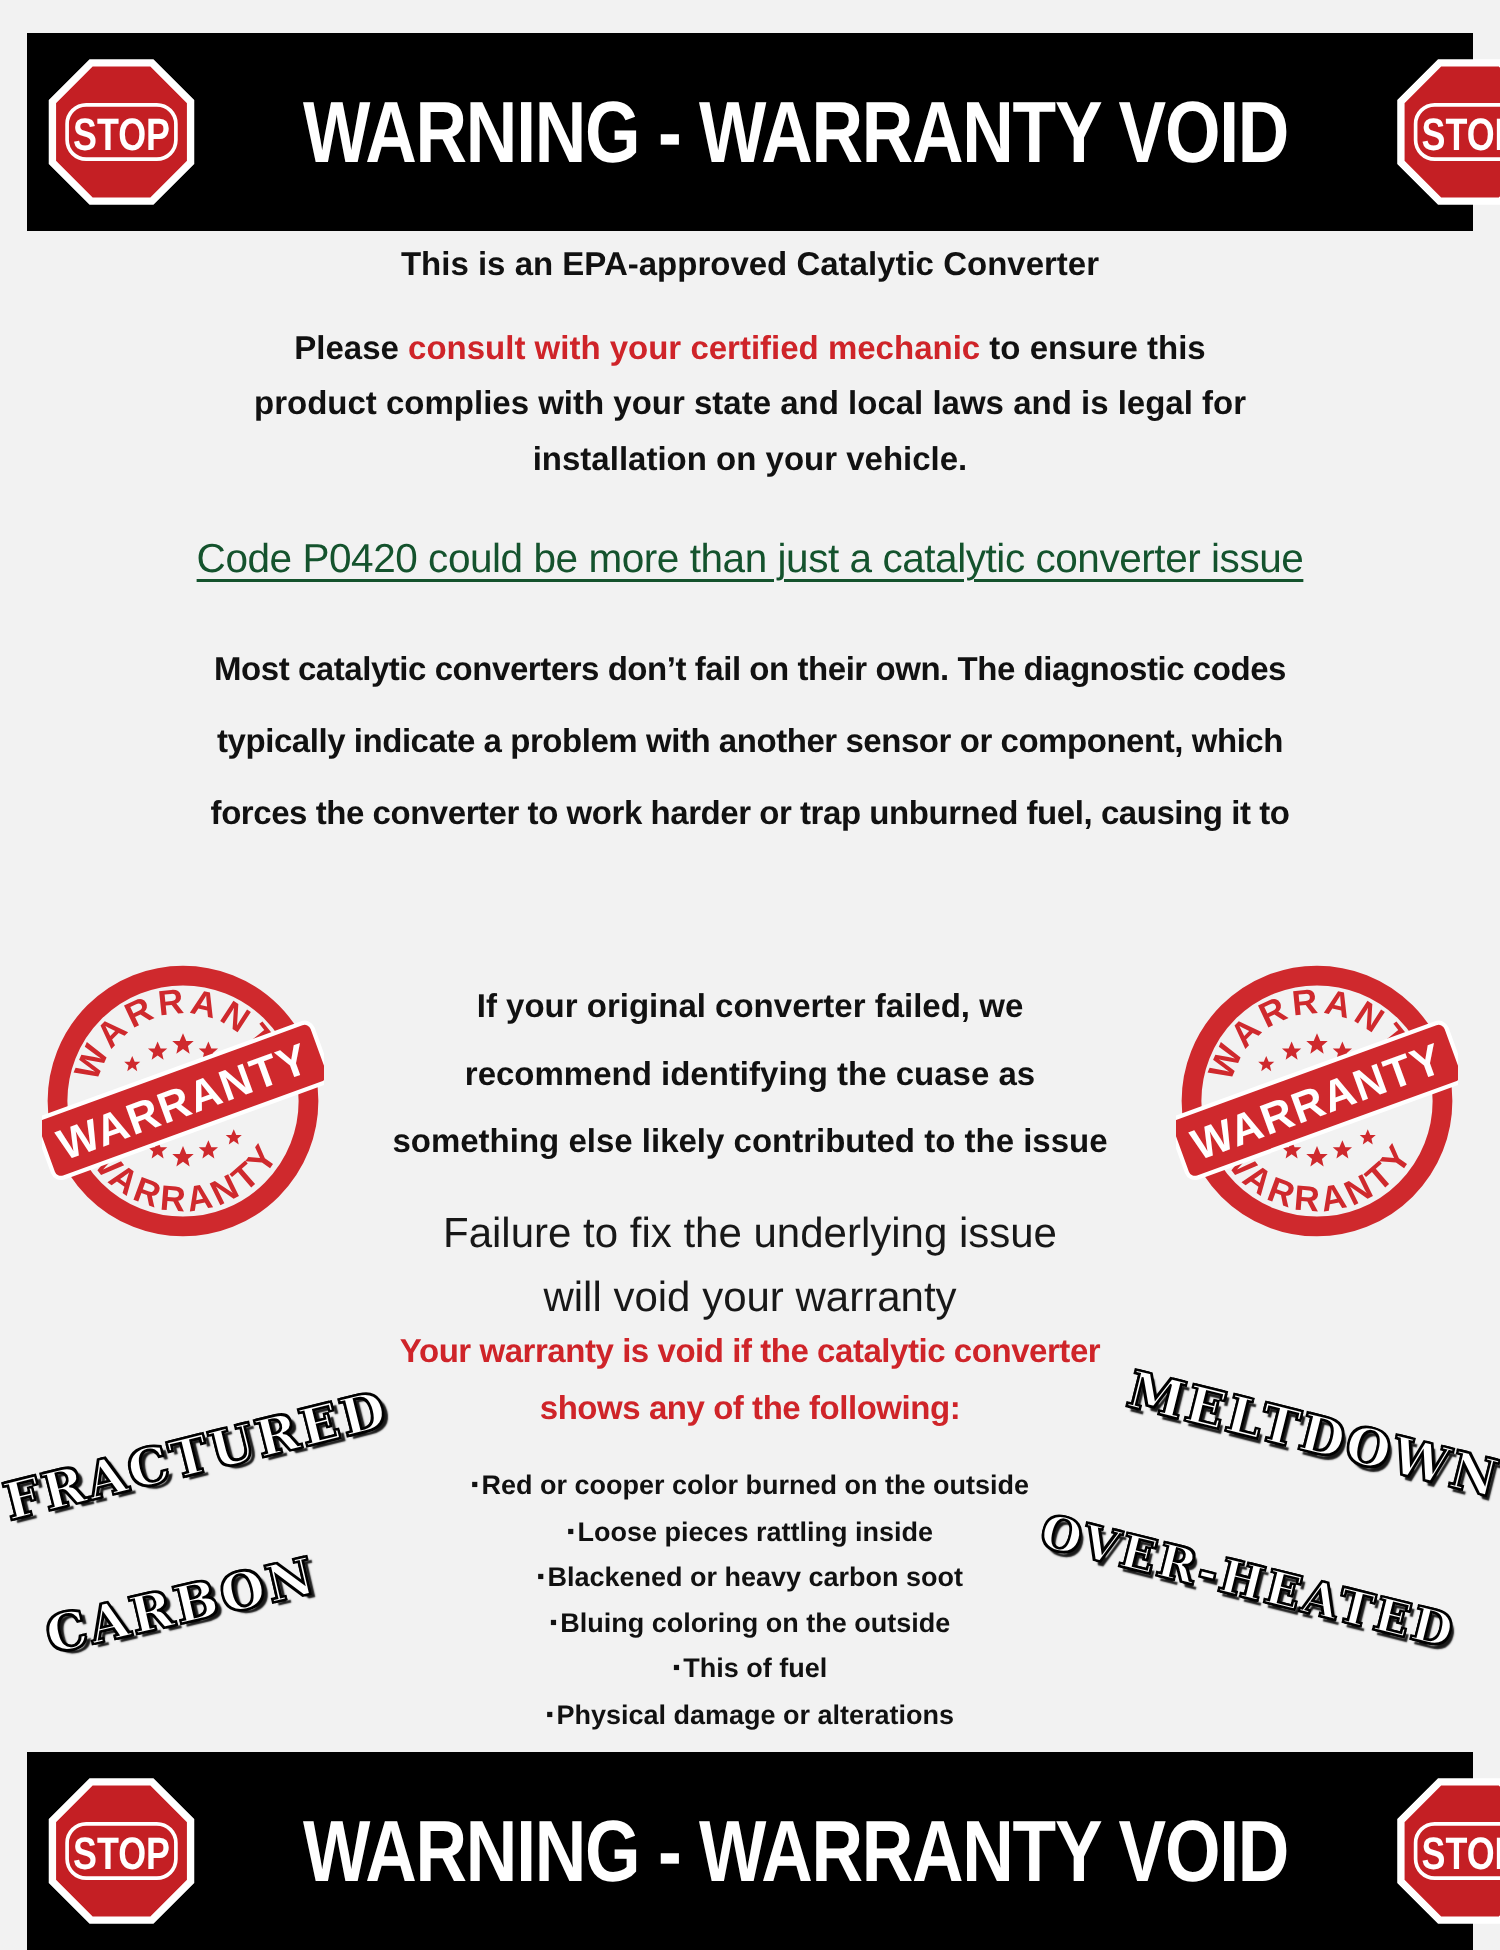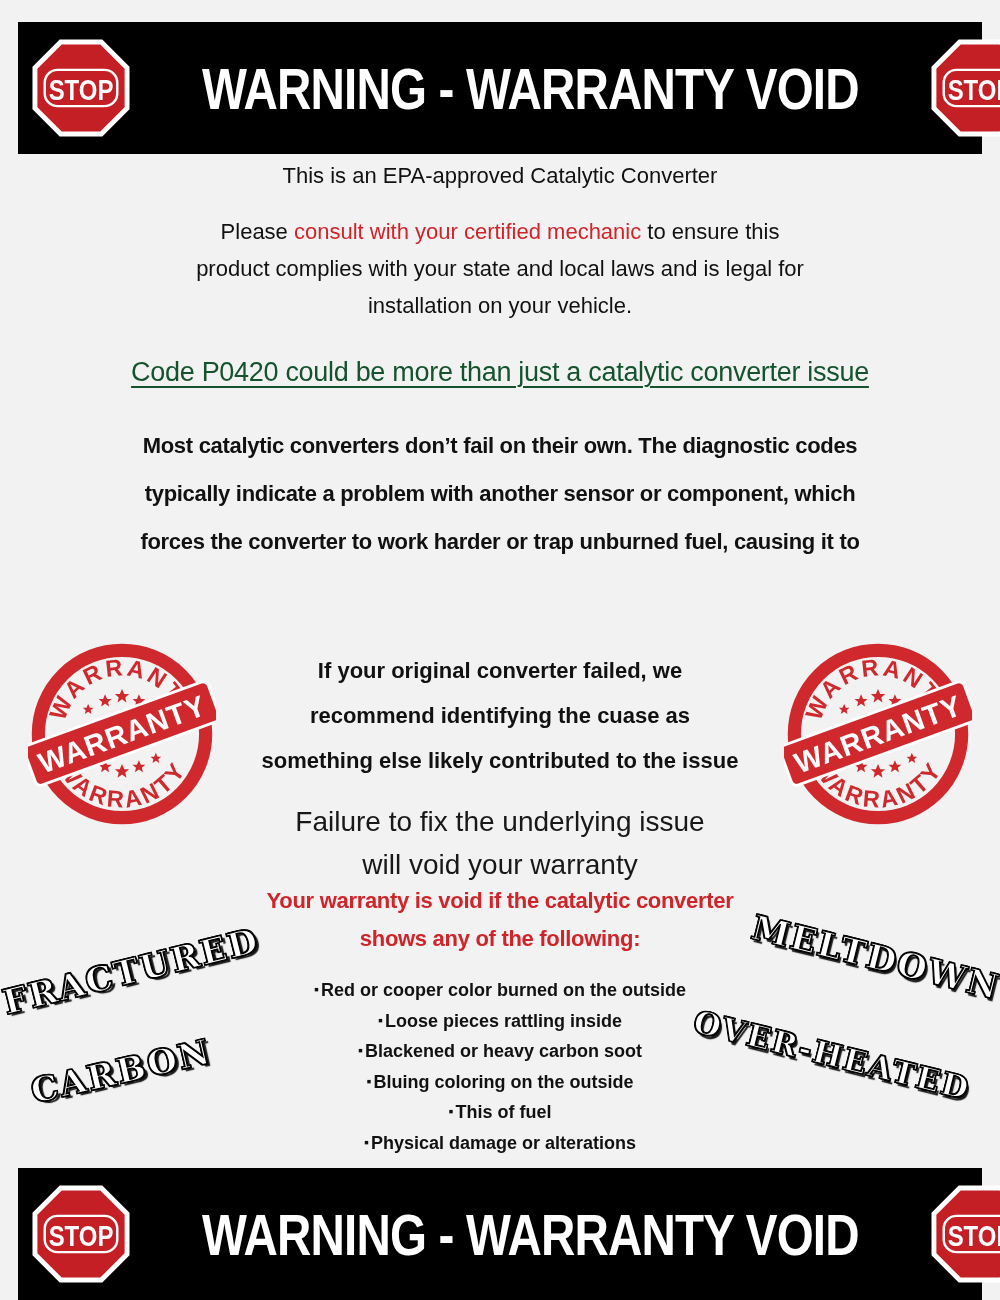--- a/index.html
+++ b/index.html
@@ -39,23 +39,23 @@
     letter-spacing: -1px;
     transform: scaleX(0.82);
     transform-origin: center;
     white-space: nowrap;
   }
 
   
   .tblock { position: absolute; left: 0; right: 0; text-align: center; color: #111111; }
   .line { white-space: nowrap; }
 
-  .epa-line { top: 163px; font-size: 22px; font-weight: 400; }
-
-  .consult { top: 213px; font-size: 22px; font-weight: 400; line-height: 37px; }
+  .epa-line { top: 163px; font-size: 22px; font-weight: 700; }
+
+  .consult { top: 213px; font-size: 22px; font-weight: 700; line-height: 37px; }
   .red-inline { color: #cf2429; }
 
   .code-heading {
     top: 357px;
     font-size: 27px;
     font-weight: 500;
     color: #14532d;
     letter-spacing: -0.3px;
   }
   .code-heading .line {

